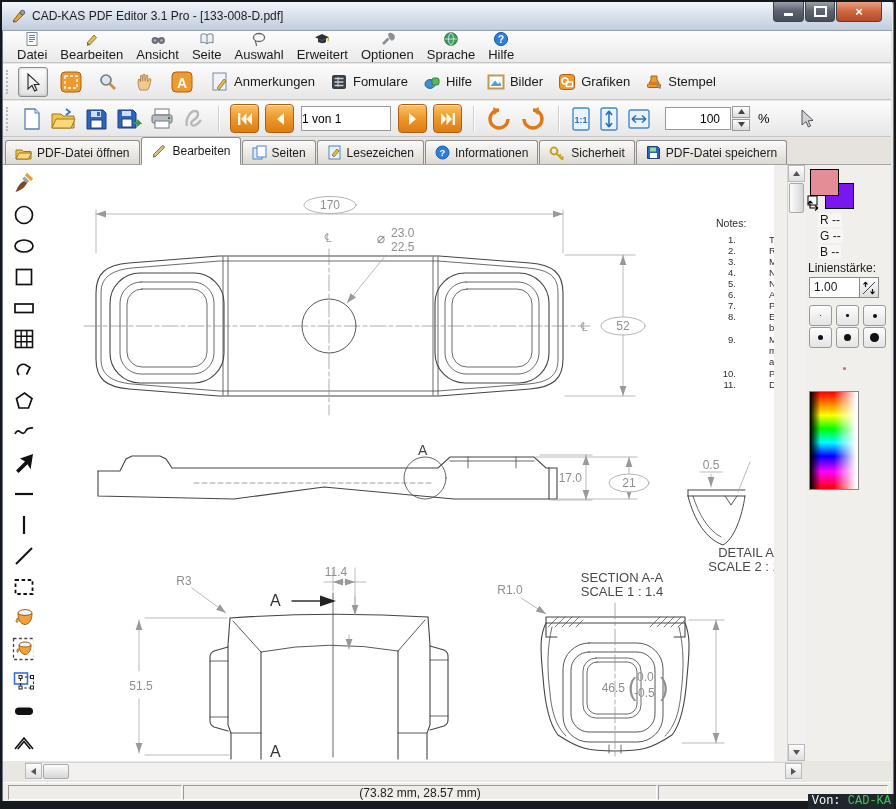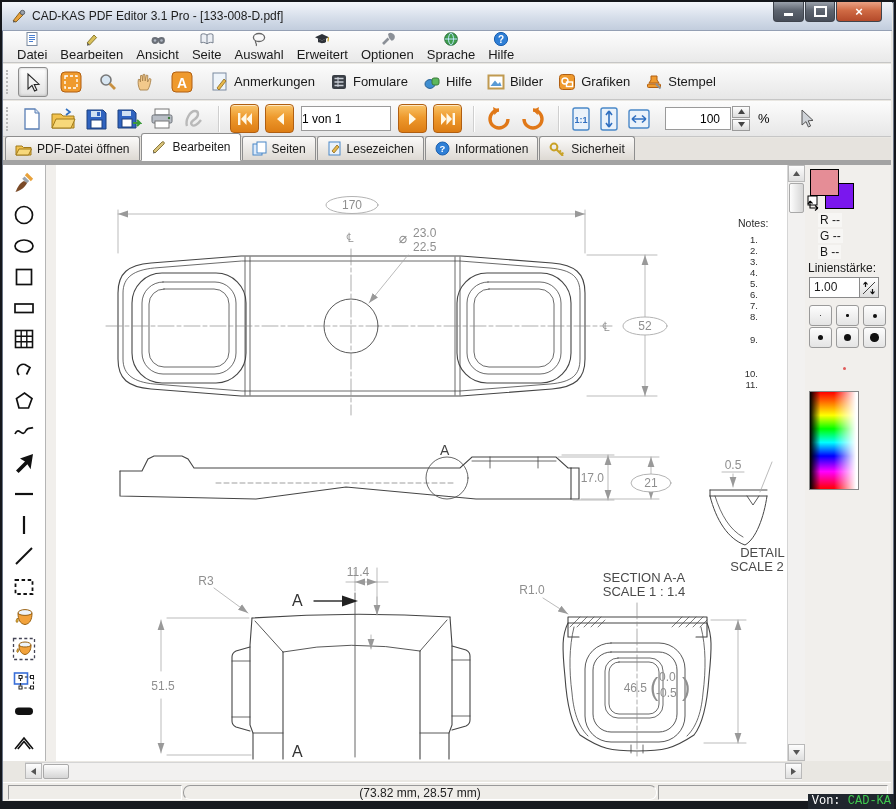--- a/index.html
+++ b/index.html
@@ -30,28 +30,28 @@
   .sep{width:1px;height:26px;background:#cfcfcf;margin:0 8px;box-shadow:1px 0 0 #fff;}
   .navbtn{width:27px;height:27px;border:1px solid #b05f12;border-radius:4px;background:linear-gradient(#f9c468,#ee9a2e 45%,#dd7d14);display:flex;align-items:center;justify-content:center;margin:0 3px;box-shadow:inset 0 1px 0 rgba(255,255,255,.6);}
   .pagebox{width:88px;height:23px;border:1px solid #9a9a9a;background:#fff;font-size:12px;display:flex;align-items:center;margin:0 4px;}
   .zoombox{width:40px;height:21px;border:1px solid #9a9a9a;background:#fff;font-size:12px;display:flex;align-items:center;justify-content:center;padding-left:24px;}
   .spincol{display:flex;flex-direction:column;margin-left:1px;}
   .spinbtn{width:16px;height:10px;border:1px solid #9a9a9a;background:linear-gradient(#fdfdfd,#dcdcdc);display:flex;align-items:center;justify-content:center;margin-bottom:1px;}
   .spinbtn svg{display:block}
   .pct{font-size:13px;margin:0 10px 0 8px;}
   .flaticon{margin:0 4px;display:flex;align-items:center;justify-content:flex-end;}
   
-  .tabsrow{position:absolute;left:3px;top:138px;width:888px;height:27px;background:#e6e3de;border-bottom:5px solid #a3a3a3;display:flex;align-items:flex-end;padding-left:2px;box-sizing:border-box;}
+  .tabsrow{position:absolute;left:3px;top:138px;width:888px;height:27px;background:#e6e3de;border-bottom:1px solid #a3a3a3;display:flex;align-items:flex-end;padding-left:2px;box-sizing:border-box;}
   .tab{display:flex;align-items:center;gap:5px;font-size:12px;color:#1a1a1a;border:1px solid #8e8e8e;border-bottom:none;border-radius:3px 3px 0 0;padding:3px 9px;background:linear-gradient(#fbfaf9,#ddd9d3);height:17px;margin-right:1px;position:relative;}
   .tab.active{background:#fff;height:20px;z-index:2;border-bottom:1px solid #fff;margin-bottom:-1px;}
   
   .main{position:absolute;left:3px;top:165px;width:888px;height:596px;background:#f1efec;}
   .palette{position:absolute;left:0;top:0;width:43px;height:596px;background:#fff;border-right:1px solid #b5b5b5;display:flex;flex-direction:column;align-items:center;padding-top:6px;box-sizing:border-box;}
   .ptool{width:28px;height:26px;display:flex;align-items:center;justify-content:center;margin-bottom:5px;}
-  .canvas{position:absolute;left:53px;top:0;width:740px;height:596px;background:#fff;}
+  .canvas{position:absolute;left:31px;top:0;width:740px;height:596px;background:#fff;}
   .vscroll{position:absolute;left:784px;top:0;width:17px;height:596px;background:#f2f1f0;border-left:1px solid #d5d5d5;}
   .scrbtn{position:absolute;left:0;width:17px;height:17px;background:linear-gradient(#fdfdfd,#dfdfdf);border:1px solid #b9b9b9;box-sizing:border-box;display:flex;align-items:center;justify-content:center;}
   .vthumb{position:absolute;left:1px;top:18px;width:15px;height:30px;background:linear-gradient(90deg,#fdfdfd,#d5d5d5);border:1px solid #a9a9a9;border-radius:2px;box-sizing:border-box;}
   .rpanel{position:absolute;left:802px;top:0;width:86px;height:596px;background:#f1efec;font-size:12px;color:#1a1a1a;}
   .swatch{position:absolute;border:1px solid #000;box-sizing:border-box;}
   .rgbline{position:absolute;left:13px;background:#f7f6f4;padding:0 2px;}
   .lwlabel{position:absolute;left:3px;top:96px;}
   .lwspin{position:absolute;left:4px;top:112px;width:68px;height:19px;border:1px solid #8a8a8a;background:#fff;display:flex;}
   .lwval{flex:1;font-size:12px;padding:2px 0 0 4px;}
   .lwbtn{width:18px;border-left:1px solid #8a8a8a;background:linear-gradient(#fff,#ddd);display:flex;align-items:center;justify-content:center;}
@@ -463,20 +463,30 @@
       <span>Informationen</span>
     </div>
     <div class="tab">
       <span>
           <svg width="17" height="14">
             <circle cx="5" cy="5" r="3.4" fill="none" stroke="#c9a227" stroke-width="2"></circle>
             <path d="M7.5 7.5 L14 14 M12 12 l2.5 -1 M10 10 l2 -1.5" stroke="#c9a227" stroke-width="2" fill="none"></path>
           </svg>
         </span>
       <span>Sicherheit</span>
+    </div>
+    <div class="tab">
+      <span>
+          <svg width="15" height="15">
+            <path d="M1.5 1.5 h10 l2 2 v10 h-12Z" fill="#2f63c0" stroke="#1c407e"></path>
+            <rect x="4" y="8" width="7" height="5" fill="#fff"></rect>
+            <rect x="4" y="2.5" width="6" height="4" fill="#9ad49a"></rect>
+          </svg>
+        </span>
+      <span>PDF-Datei speichern</span>
     </div>
   </div>
 
   <div class="main">
 
     <div class="palette">
       <div class="ptool">
           <svg width="24" height="24">
             <path d="M14 2 L20 8" stroke="#e8a23c" stroke-width="3.2"></path>
             <path d="M11.4 5.6 L16 10.2" stroke="#9aa4ae" stroke-width="3.4"></path>
@@ -856,21 +866,21 @@
     <div class="hthumb"></div>
     <div class="scrbtn" style="top:0;left:760px;height:16px;">
         <svg width="5" height="7">
           <path d="M0 0 V7 L5 3.5Z" fill="#555"></path>
         </svg>
       </div>
   </div>
 
   <div class="statusbar">
     <div class="scell" style="left:5px;width:172px;"></div>
-    <div class="scell" style="left:180px;width:472px;border-radius:7px;">
+    <div class="scell" style="left:180px;width:472px;">
       <span>(73.82 mm, 28.57 mm)</span>
     </div>
     <div class="scell" style="left:655px;width:228px;"></div>
   </div>
 
   <div class="bottomstrip"></div>
   <div class="credit">
     <span>Von:</span>
     <span class="green">CAD-KA</span>
   </div>

